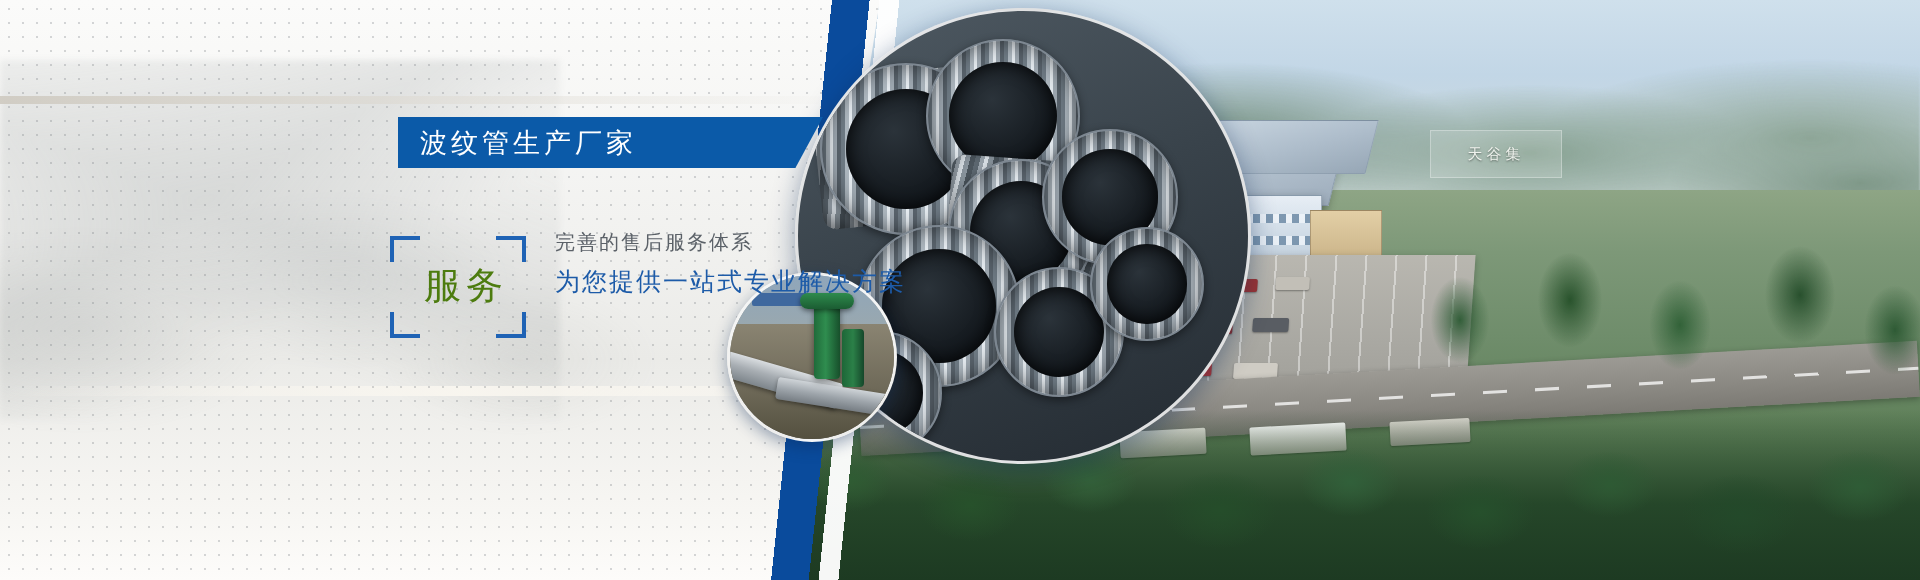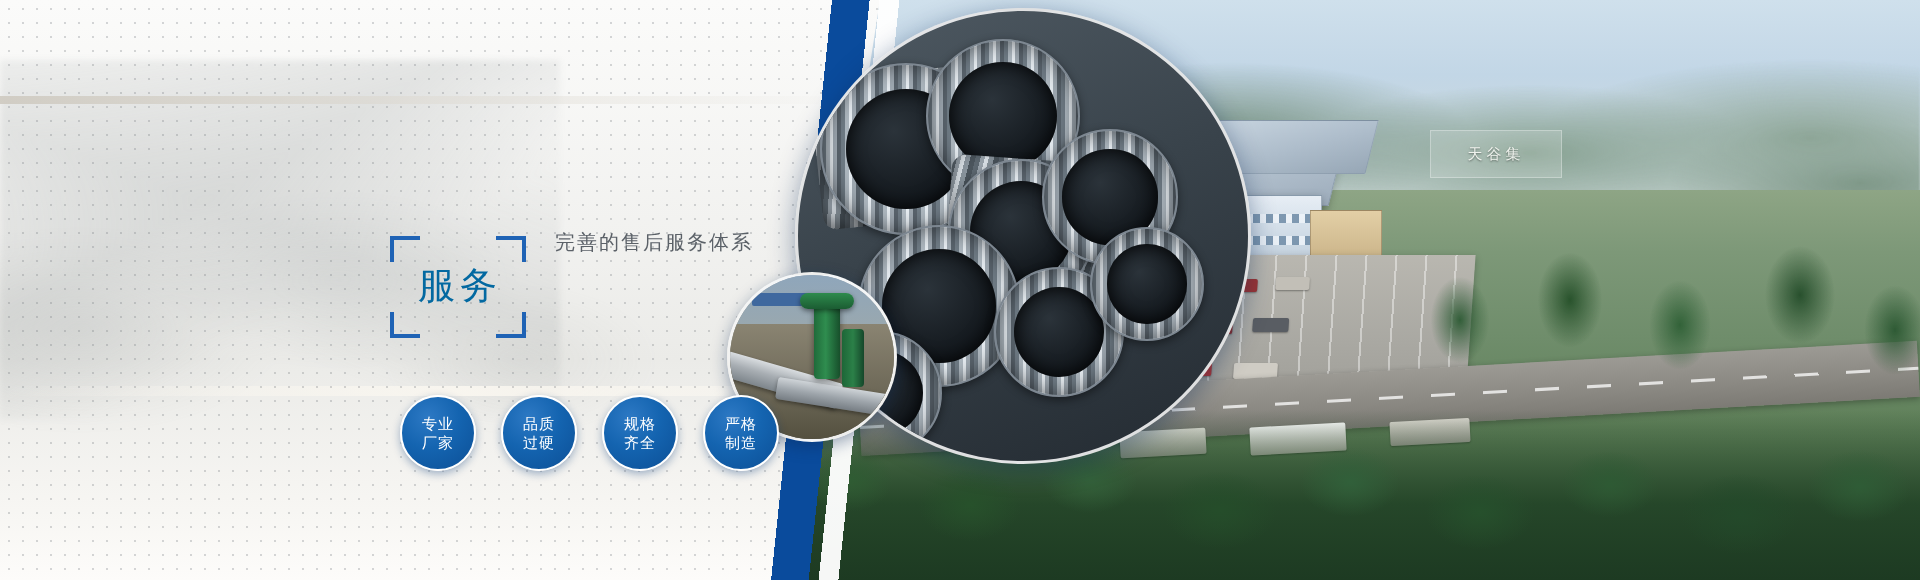--- a/index.html
+++ b/index.html
@@ -276,23 +276,23 @@
   }
   .title-bar .t{
     color:#ffffff;font-size:27px;letter-spacing:4px;
     padding-left:22px;font-weight:400;white-space:nowrap;
   }
 
   .service-block{
     position:absolute;left:398px;top:250px;width:120px;height:72px;
   }
   .service-word{
-    position:absolute;left:2px;top:0;width:120px;height:72px;
+    position:absolute;left:8px;top:0;width:120px;height:72px;
     display:flex;align-items:center;justify-content:center;
-    color:#0369a1;font-size:37px;letter-spacing:5px;font-weight:400;
+    color:#4d7c0f;font-size:37px;letter-spacing:5px;font-weight:400;
   }
   .br{position:absolute;width:26px;height:22px;border:4px solid #1f63b5;}
   .br.tl{left:-8px;top:-14px;border-right:none;border-bottom:none;}
   .br.tr{right:-8px;top:-14px;border-left:none;border-bottom:none;}
   .br.bl{left:-8px;bottom:-16px;border-right:none;border-top:none;}
   .br.brr{right:-8px;bottom:-16px;border-left:none;border-top:none;}
 
   .service-lines{position:absolute;left:555px;top:229px;}
   .line1{
     color:#5b6168;font-size:20px;letter-spacing:2px;white-space:nowrap;
@@ -398,45 +398,31 @@
     <div class="valve-sky"></div>
     <div class="valve-ground"></div>
     <div class="valve-tag"></div>
     <div class="valve-pipe"></div>
     <div class="valve-pipe2"></div>
     <div class="valve-head"></div>
     <div class="valve-head2"></div>
     <div class="valve-wheel"></div>
   </div>
 
+  <div class="title-bar">
+    <div class="t">波纹管生产厂家</div>
+  </div>
 
   <div class="service-block">
     <div class="br tl"></div>
     <div class="br tr"></div>
     <div class="br bl"></div>
     <div class="br brr"></div>
     <div class="service-word">服务</div>
   </div>
 
   <div class="service-lines">
     <div class="line1">完善的售后服务体系</div>
-  </div>
-
-  <div class="badges">
-    <div class="badge">
-      <span>专业</span>
-      <span>厂家</span>
-    </div>
-    <div class="badge">
-      <span>品质</span>
-      <span>过硬</span>
-    </div>
-    <div class="badge">
-      <span>规格</span>
-      <span>齐全</span>
-    </div>
-    <div class="badge">
-      <span>严格</span>
-      <span>制造</span>
-    </div>
-  </div>
+    <div class="line2">为您提供一站式专业解决方案</div>
+  </div>
+
 
 </div>
 
 </body></html>

